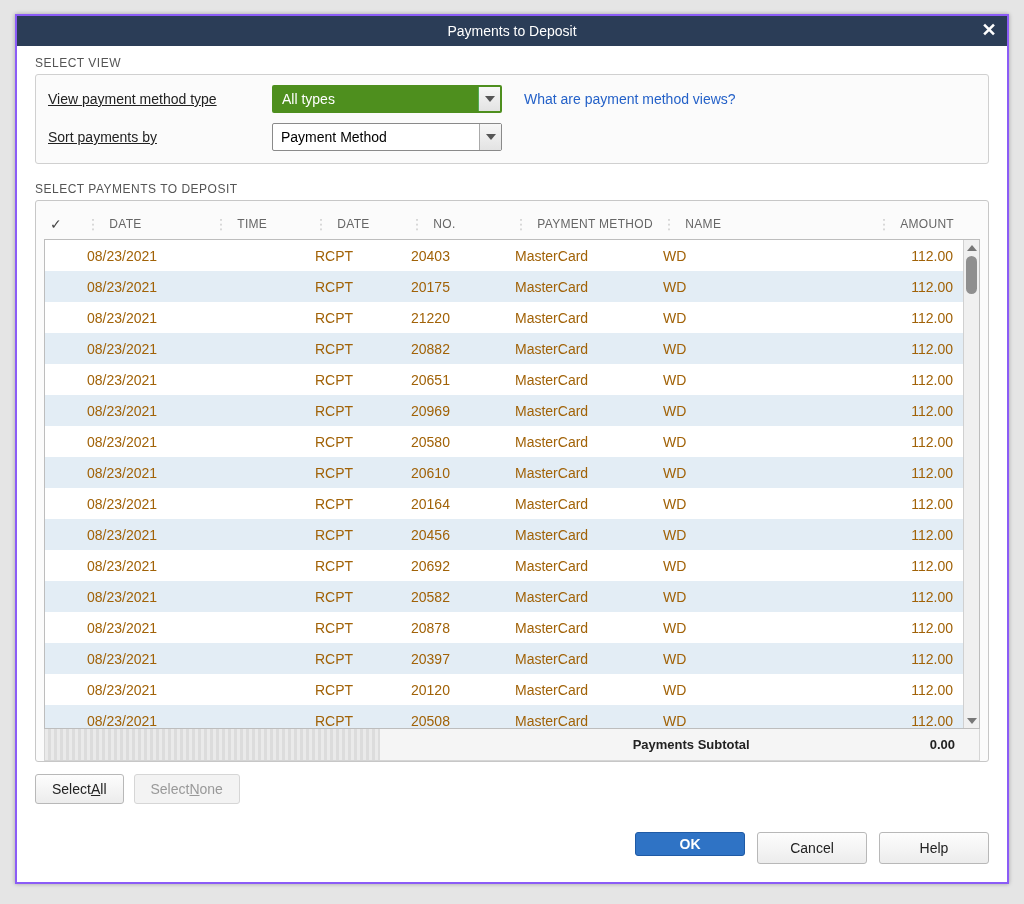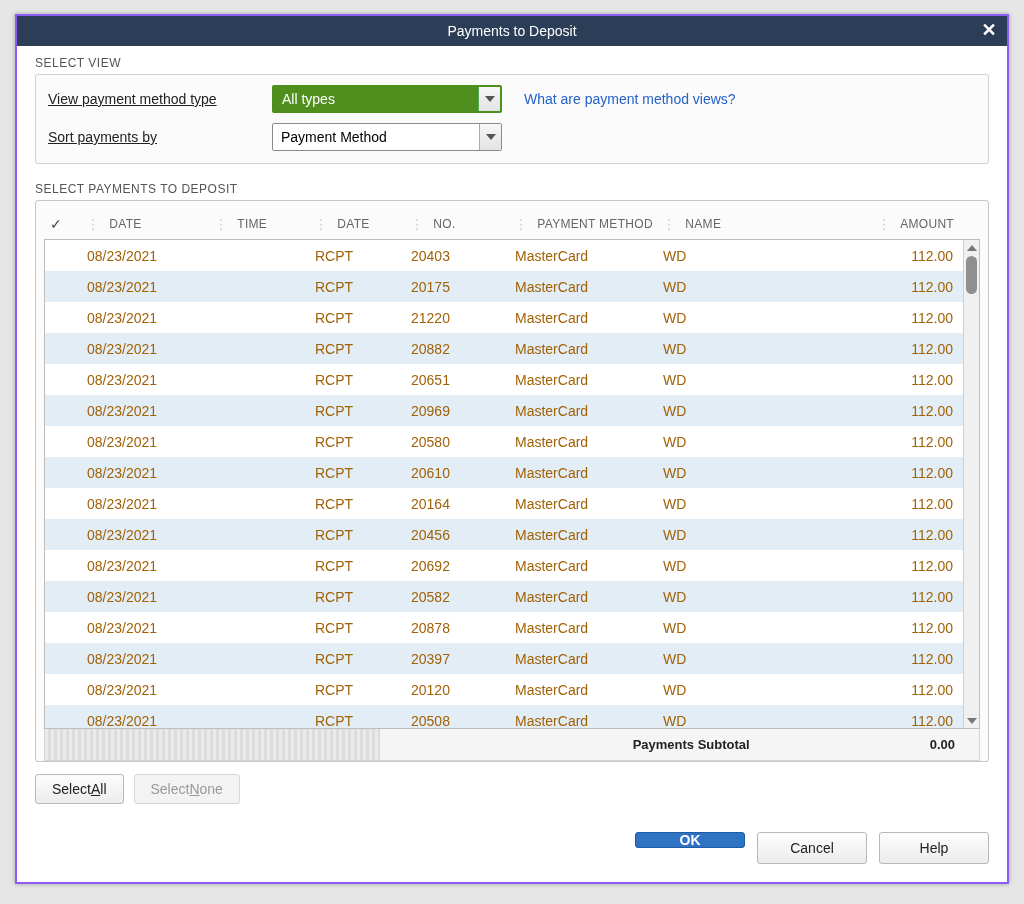--- a/index.html
+++ b/index.html
@@ -142,21 +142,21 @@
   .footer {
     margin-top: auto;
     padding: 14px 18px 18px 18px;
     display: flex; justify-content: flex-end; gap: 12px;
   }
   .btn-primary {
     background: #2f73c5;
     border: 1px solid #1f5aa5;
     color: #fff;
     width: 110px;
-    height: 16px;
+    height: 24px;
     font-weight: bold;
   }
   .btn-std { width: 110px; height: 32px; }
 
   .checkmark-icon { font-size: 14px; color: #444; }
 </style>
 </head>
 <body>
 
 <div class="dialog">

